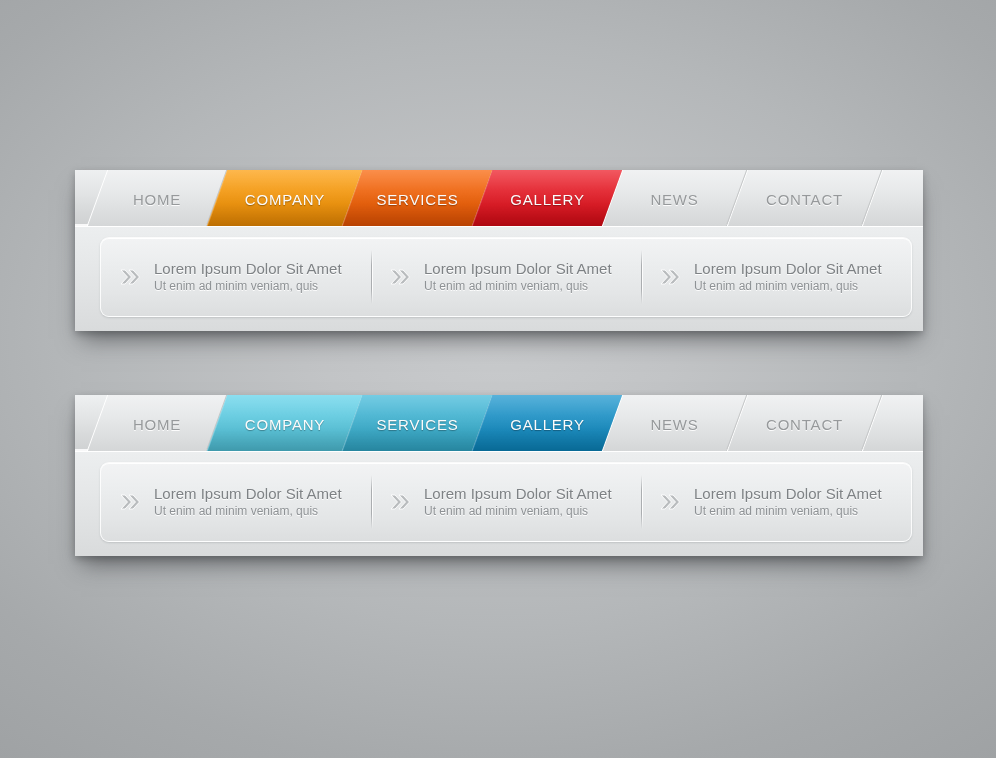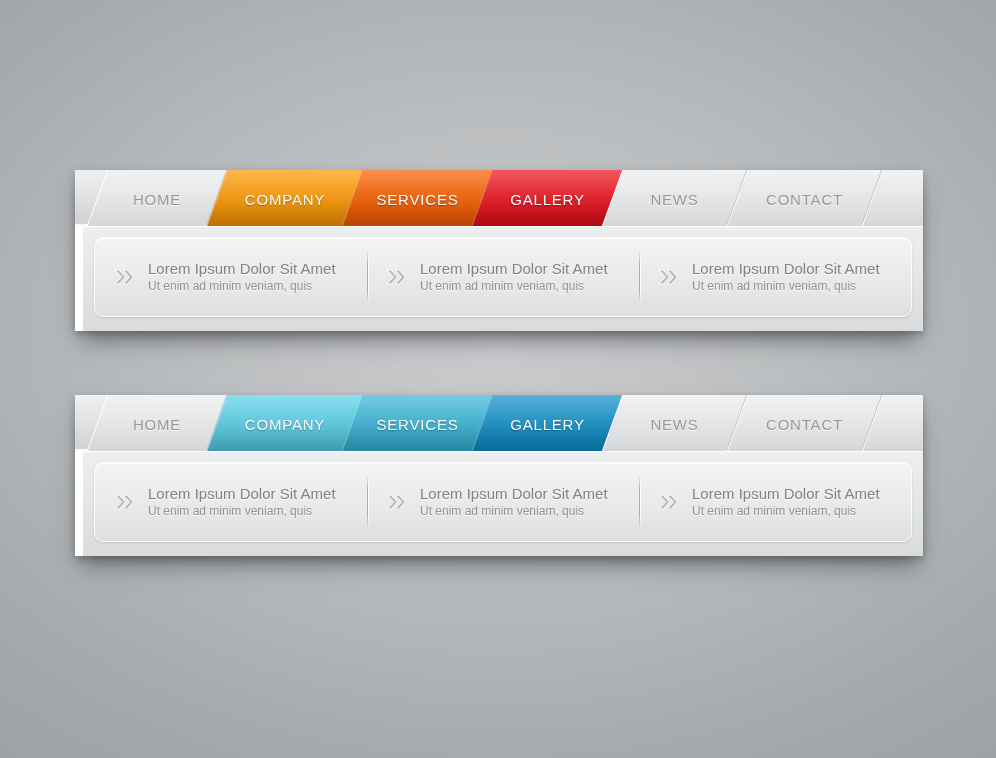--- a/index.html
+++ b/index.html
@@ -90,23 +90,22 @@
     content: "";
     position: absolute;
     inset: 0;
     background: linear-gradient(to bottom, rgba(255,255,255,0.22) 0%, rgba(255,255,255,0.05) 38%, rgba(0,0,0,0.02) 60%, rgba(0,0,0,0.14) 100%);
     pointer-events: none;
   }
 
   
   .panel {
     position: relative;
-    padding: 10px 11px 14px 11px;
+    padding: 10px 11px 14px 25px;
     background: linear-gradient(to bottom, #eceeef 0%, #e6e8e9 35%, #dfe1e2 70%, #d9dbdc 100%);
-    margin-left: 8px;
   }
   .panel__inner {
     position: relative;
     display: flex;
     border-radius: 9px;
     height: 78px;
     background: linear-gradient(to bottom, #f2f3f4 0%, #eceeef 30%, #e4e6e7 70%, #dcdedf 100%);
     border: 1px solid rgba(255,255,255,0.85);
     box-shadow:
       inset 0 1px 0 rgba(255,255,255,0.95),

